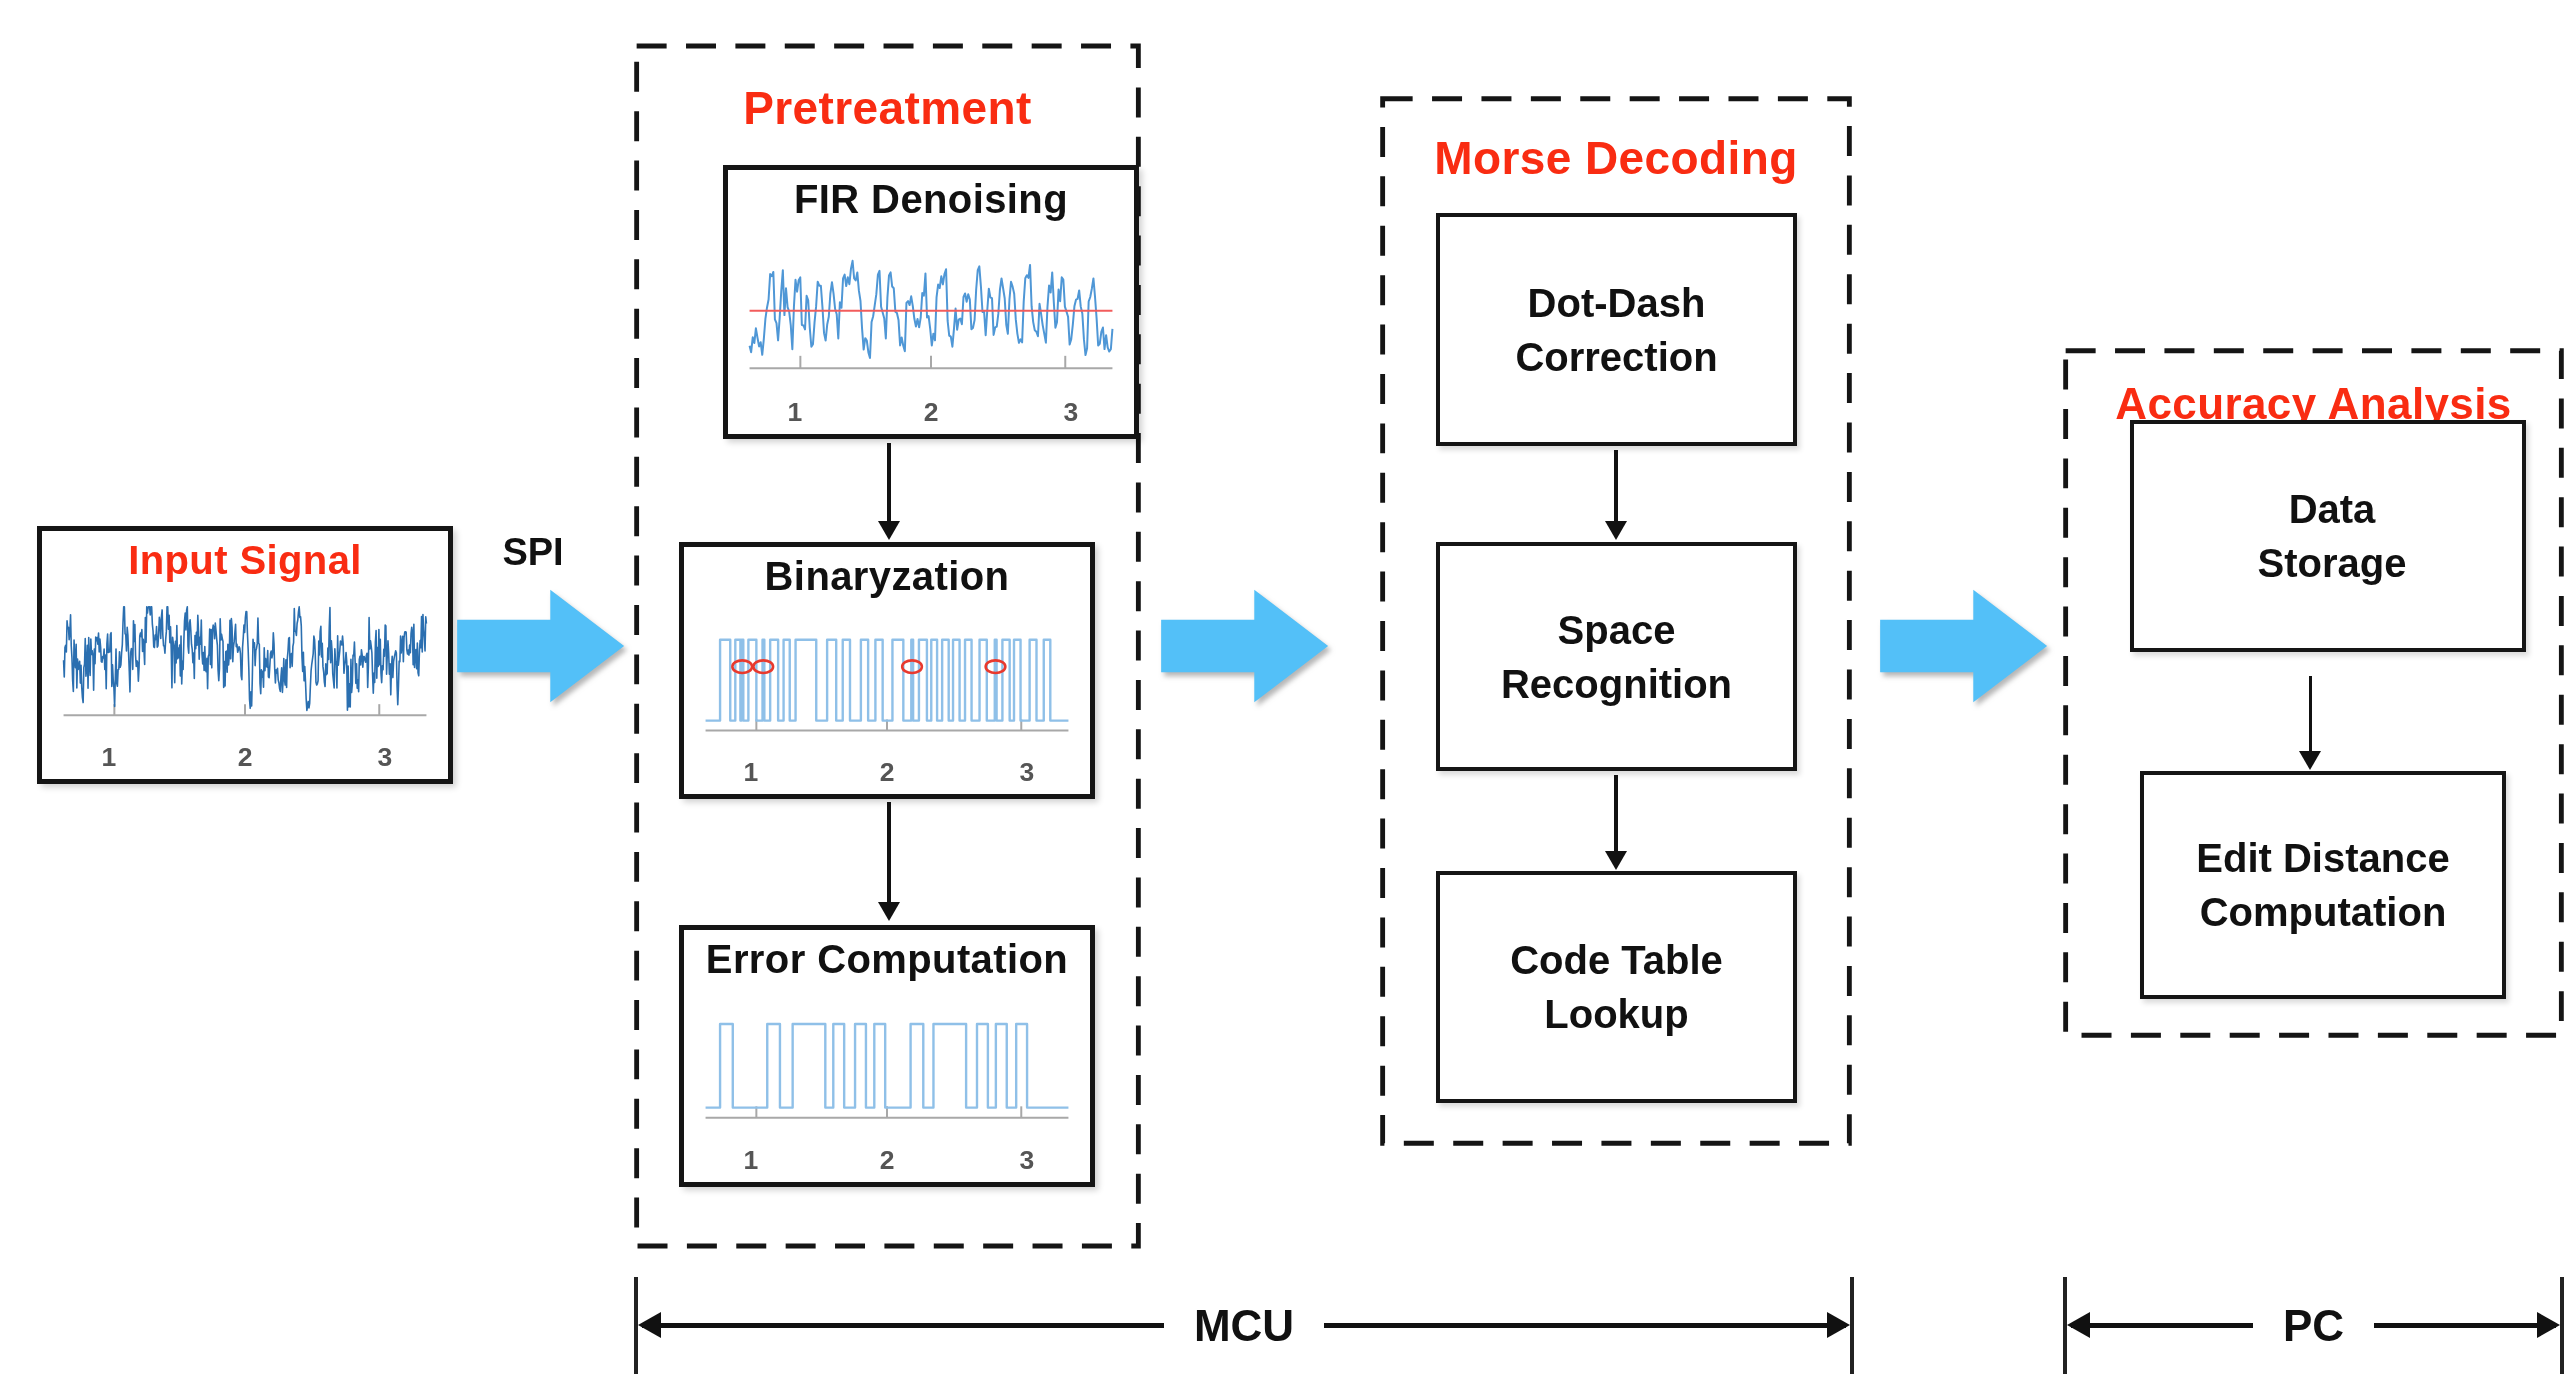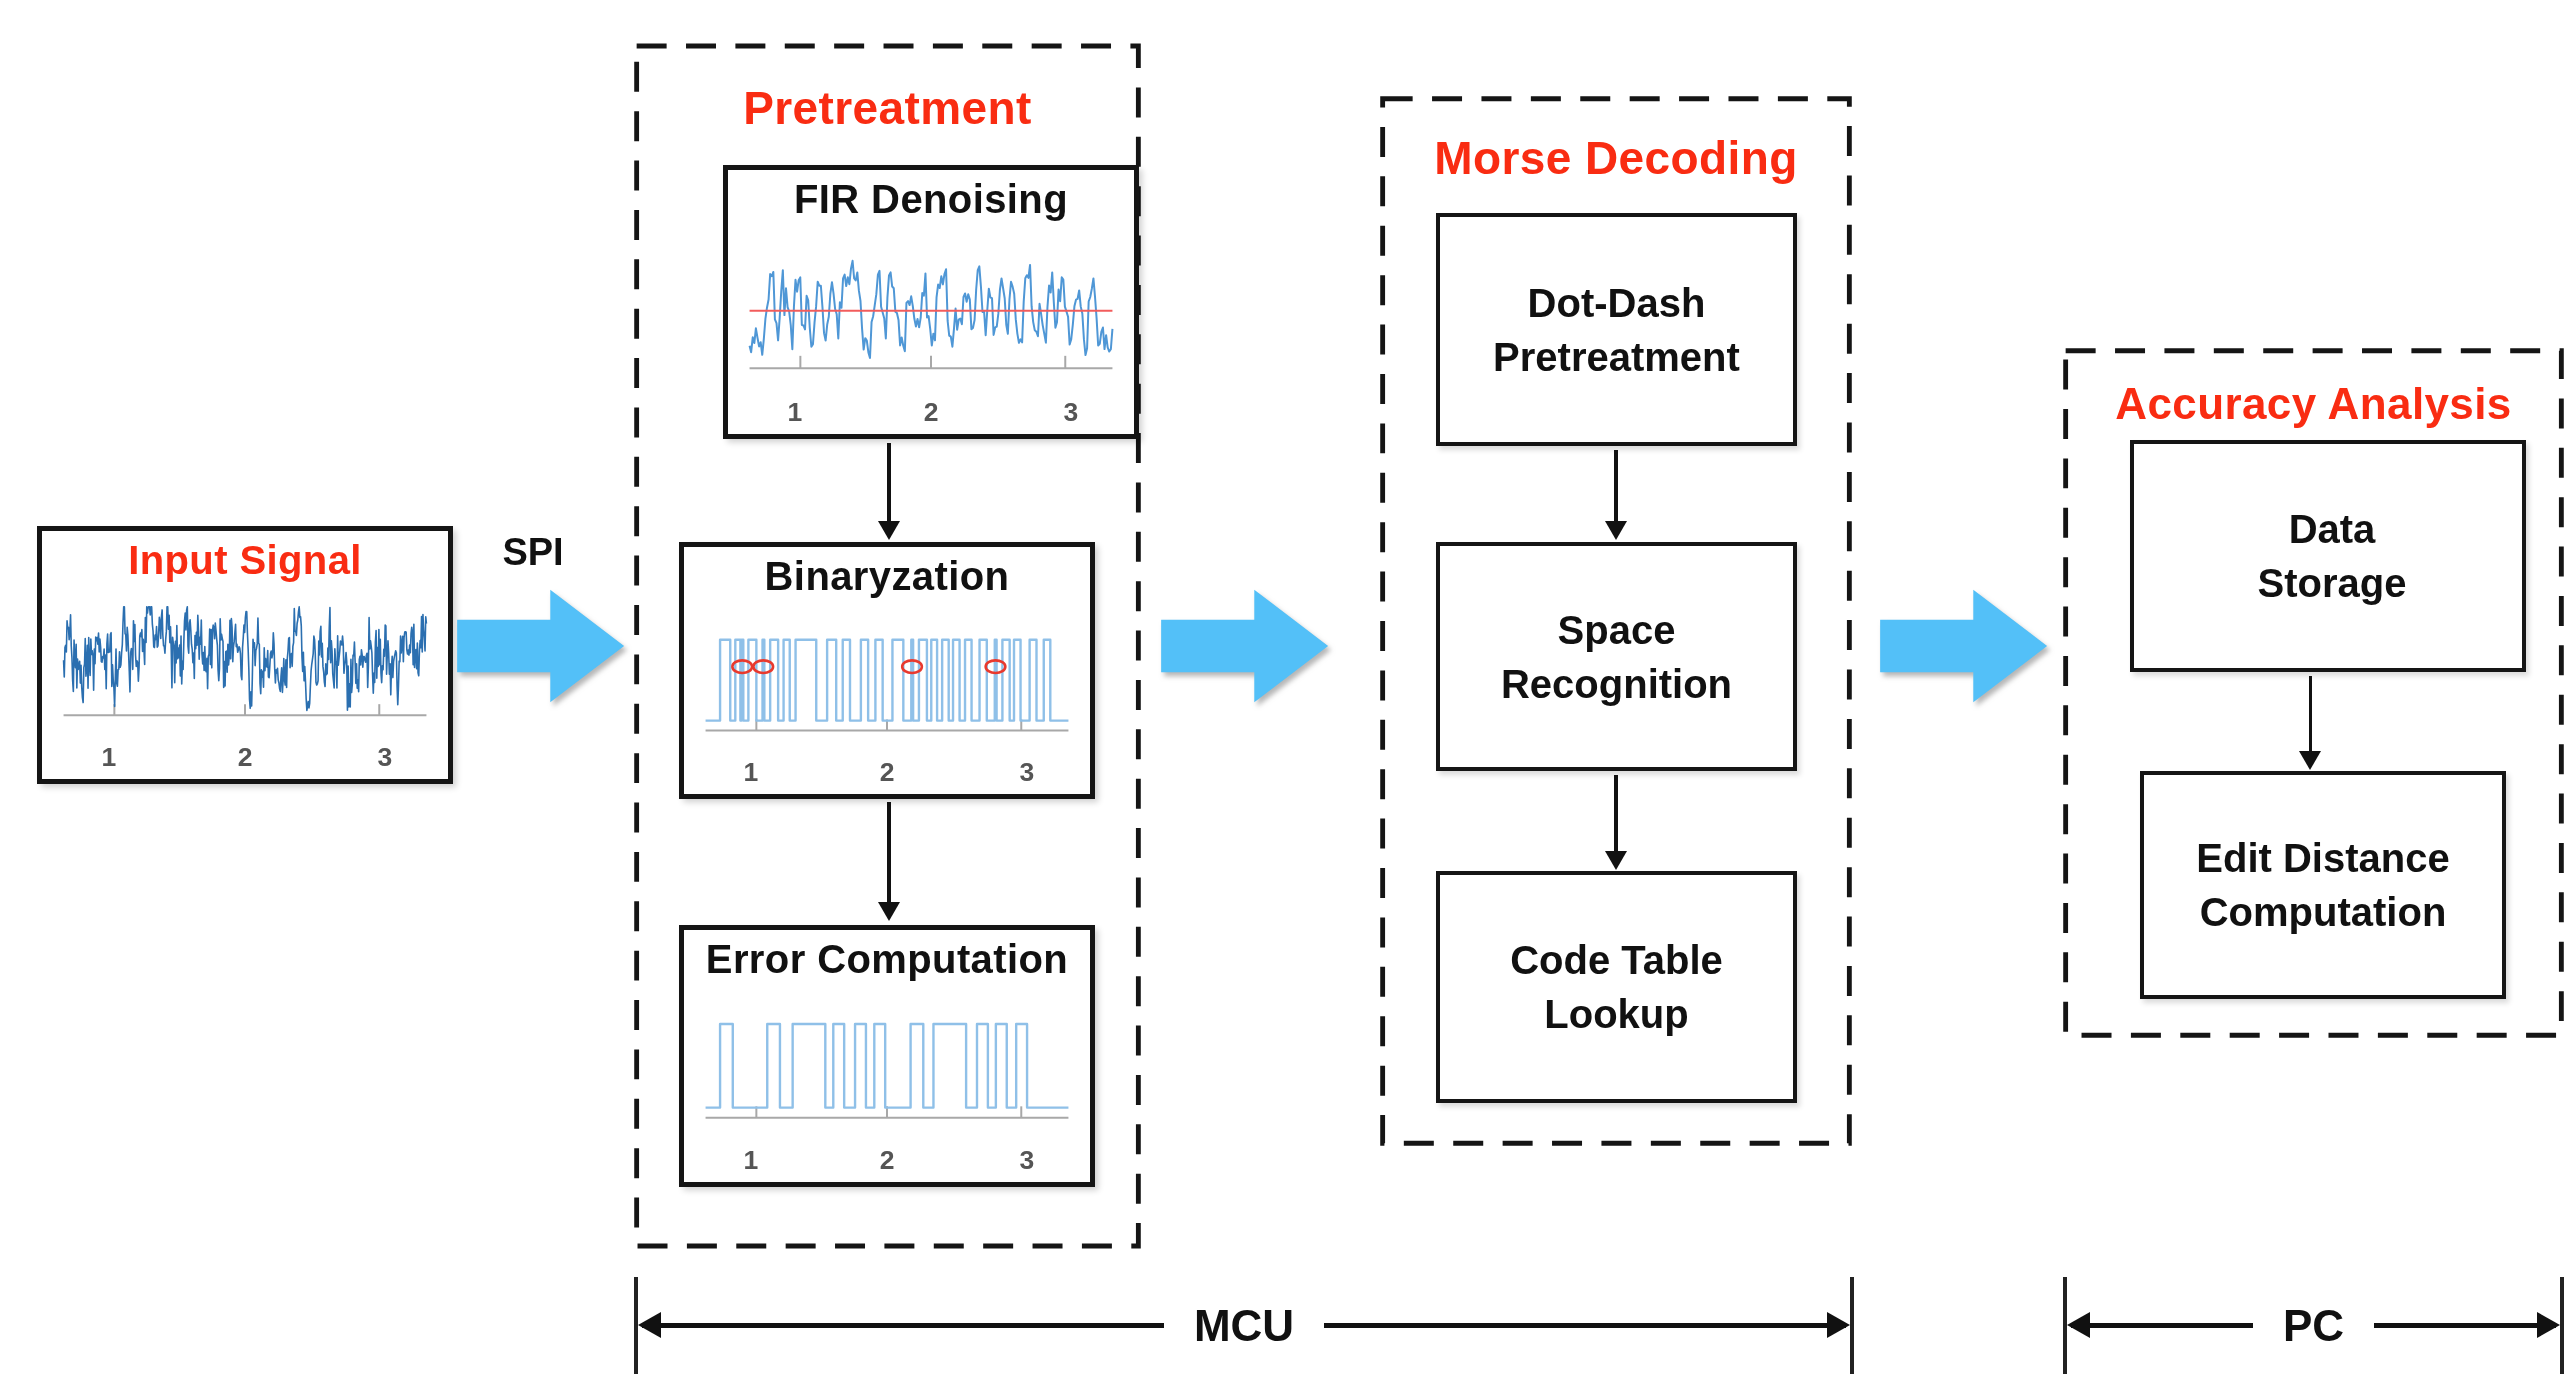--- a/index.html
+++ b/index.html
@@ -161,21 +161,21 @@
 
   <div class="dash-box" style="left:1380px;top:96px;width:472px;height:1050px;">
       <svg viewBox="0 0 535 1190">
         <rect x="3" y="3" width="529" height="1184" fill="none" stroke="#151515" stroke-width="5.5" stroke-dasharray="34 22"></rect>
       </svg>
     </div>
   <div class="sec-title" style="left:1380px;top:131px;width:472px;">Morse Decoding</div>
 
   <div class="step-box" style="left:1436px;top:213px;width:361px;height:233px;">
     <div class="step-label">Dot-Dash
-Pretreatment</div>
+Correction</div>
   </div>
 
   <div class="v-arrow" style="left:1614px;top:450px;height:72px;"></div>
 
   <div class="step-box" style="left:1436px;top:542px;width:361px;height:229px;justify-content:center;">
     <div class="step-label">Space
 Recognition</div>
   </div>
 
   <div class="v-arrow" style="left:1614px;top:775px;height:77px;"></div>
@@ -189,21 +189,21 @@
     <polygon points="0,36 106,36 106,2 190,66 106,130 106,96 0,96" fill="#53c0f8"></polygon>
   </svg>
 
   <div class="dash-box" style="left:2063px;top:348px;width:501px;height:690px;">
       <svg viewBox="0 0 568 782">
         <rect x="3" y="3" width="562" height="776" fill="none" stroke="#151515" stroke-width="5.5" stroke-dasharray="34 22"></rect>
       </svg>
     </div>
   <div class="sec-title" style="left:2063px;top:379px;width:501px;font-size:44px;">Accuracy Analysis</div>
 
-  <div class="step-box" style="left:2130px;top:440px;width:396px;height:232px;padding-left:8px;">
+  <div class="step-box" style="left:2130px;top:420px;width:396px;height:232px;padding-left:8px;">
     <div class="step-label">Data
 Storage</div>
   </div>
 
   <div class="v-arrow" style="left:2309px;top:676px;height:76px;border-left-width:3.5px;"></div>
 
   <div class="step-box" style="left:2140px;top:771px;width:366px;height:228px;">
     <div class="step-label">Edit Distance
 Computation</div>
   </div>

